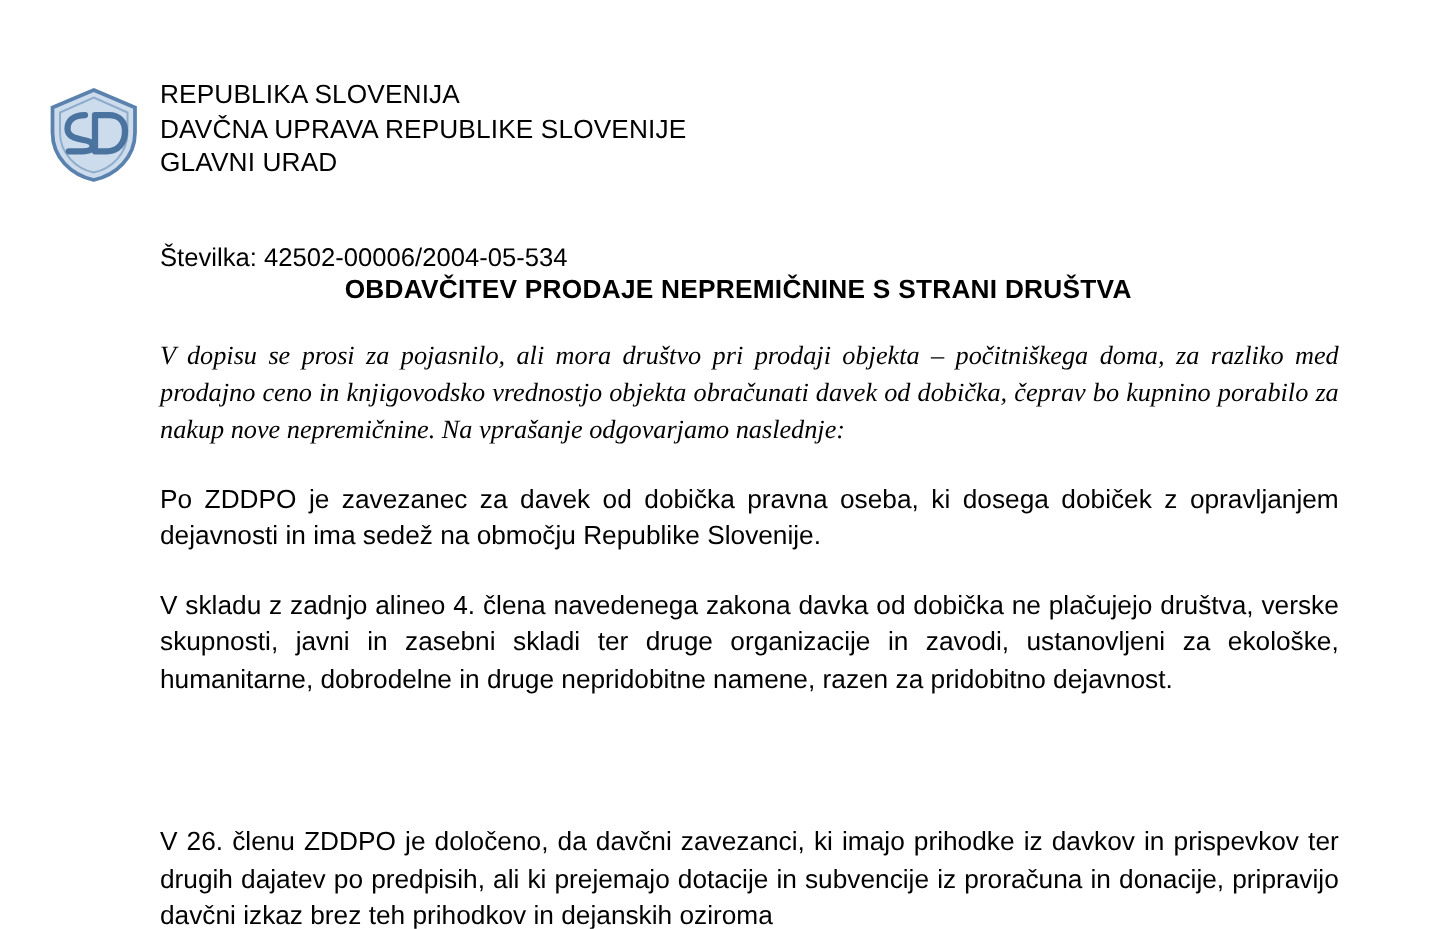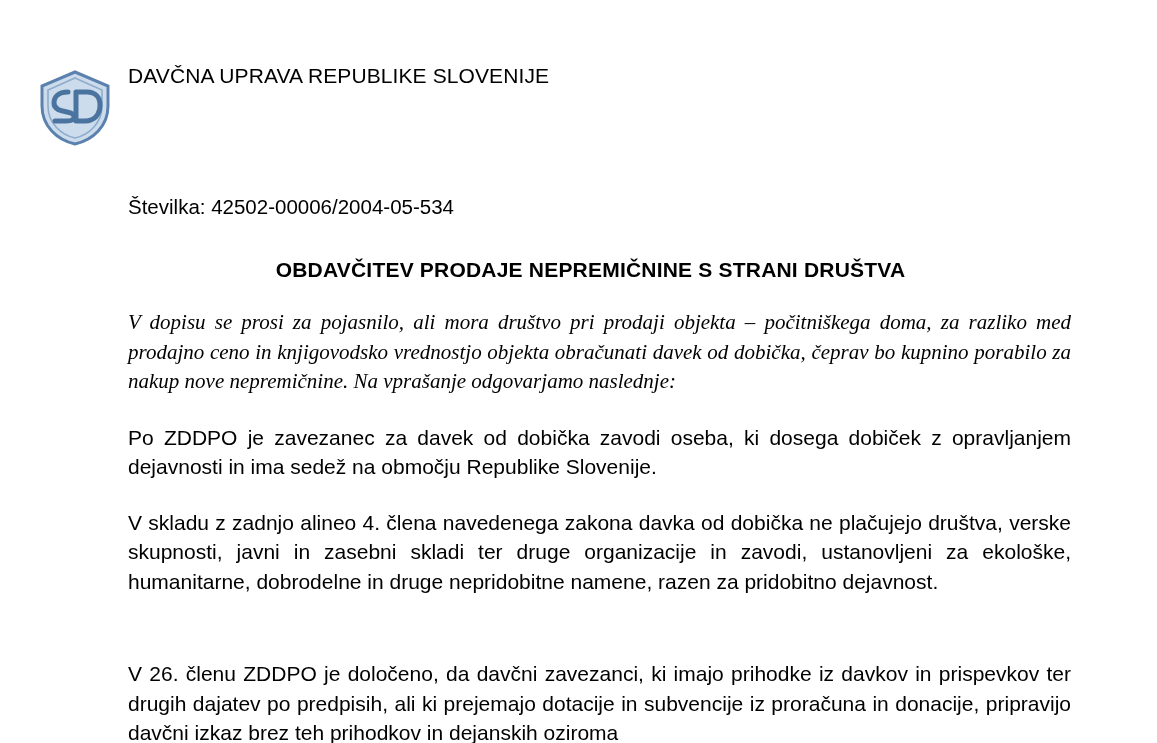--- a/index.html
+++ b/index.html
@@ -40,21 +40,20 @@
   }
   .org-lines div {
     white-space: nowrap;
   }
   .refblock {
     margin-top: 19px;
     font-size: 20.5px;
     line-height: 27px;
   }
   .doc-title {
-    margin-top: 38px;
     text-align: center;
     font-size: 21px;
     font-weight: bold;
     letter-spacing: 0.2px;
     padding-right: 24px;
   }
   .para {
     margin-top: 26px;
     font-size: 21px;
     line-height: 29.5px;
@@ -88,33 +87,35 @@
     <div class="logo">
       <svg viewBox="0 0 74 76" width="74" height="76" aria-hidden="true">
         <path d="M37 2 L70 16 L70 36 C70 56 55 70 37 74 C19 70 4 56 4 36 L4 16 Z" fill="#ccdcec" stroke="#5b82ae" stroke-width="3"></path>
         <path d="M37 8 L64 20 L64 36 C64 53 51 65 37 68 C23 65 10 53 10 36 L10 20 Z" fill="none" stroke="#8fadcb" stroke-width="1.6"></path>
         <path d="M30 22 C20 22 16 27 16 33 C16 40 24 41 29 42 C34 43 36 44 36 47 C36 50 33 51 28 51 L17 51" fill="none" stroke="#4a749f" stroke-width="5" stroke-linecap="round"></path>
         <path d="M38 22 L49 22 C58 22 62 28 62 35 C62 44 57 51 47 51 L38 51 Z" fill="none" stroke="#4a749f" stroke-width="5" stroke-linejoin="round"></path>
       </svg>
     </div>
 
     <div class="org-lines">
+      <div>REPUBLIKA SLOVENIJA</div>
       <div>DAVČNA UPRAVA REPUBLIKE SLOVENIJE</div>
+      <div>GLAVNI URAD</div>
     </div>
   </div>
 
   <div class="refblock">
     <div>Številka: 42502-00006/2004-05-534</div>
   </div>
 
   <div class="doc-title">OBDAVČITEV PRODAJE NEPREMIČNINE S STRANI DRUŠTVA</div>
 
   <p class="para italic">V dopisu se prosi za pojasnilo, ali mora društvo pri prodaji objekta – počitniškega doma, za razliko med prodajno ceno in knjigovodsko vrednostjo objekta obračunati davek od dobička, čeprav bo kupnino porabilo za nakup nove nepremičnine. Na vprašanje odgovarjamo naslednje:</p>
 
-  <p class="para">Po ZDDPO je zavezanec za davek od dobička zavodi oseba, ki dosega dobiček z opravljanjem dejavnosti in ima sedež na območju Republike Slovenije.</p>
+  <p class="para">Po ZDDPO je zavezanec za davek od dobička pravna oseba, ki dosega dobiček z opravljanjem dejavnosti in ima sedež na območju Republike Slovenije.</p>
 
   <p class="para">V skladu z zadnjo alineo 4. člena navedenega zakona davka od dobička ne plačujejo društva, verske skupnosti, javni in zasebni skladi ter druge organizacije in zavodi, ustanovljeni za ekološke, humanitarne, dobrodelne in druge nepridobitne namene, razen za pridobitno dejavnost.</p>
 
   <div class="clip-wrap">
     <p class="para">V 26. členu ZDDPO je določeno, da davčni zavezanci, ki imajo prihodke iz davkov in prispevkov ter drugih dajatev po predpisih, ali ki prejemajo dotacije in subvencije iz proračuna in donacije, pripravijo davčni izkaz brez teh prihodkov in dejanskih oziroma</p>
   </div>
 
 </div>
 
 </body></html>

